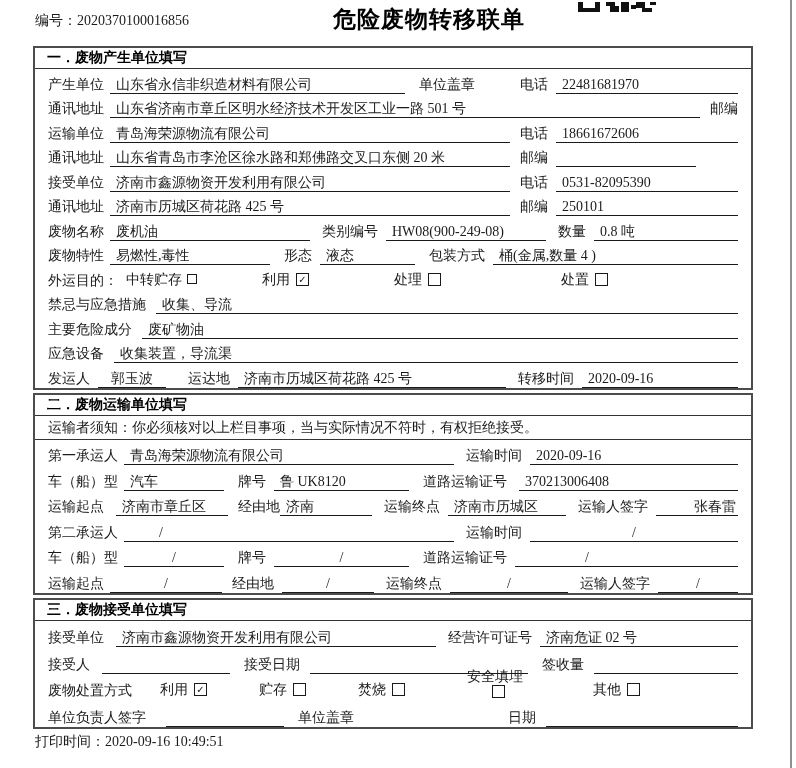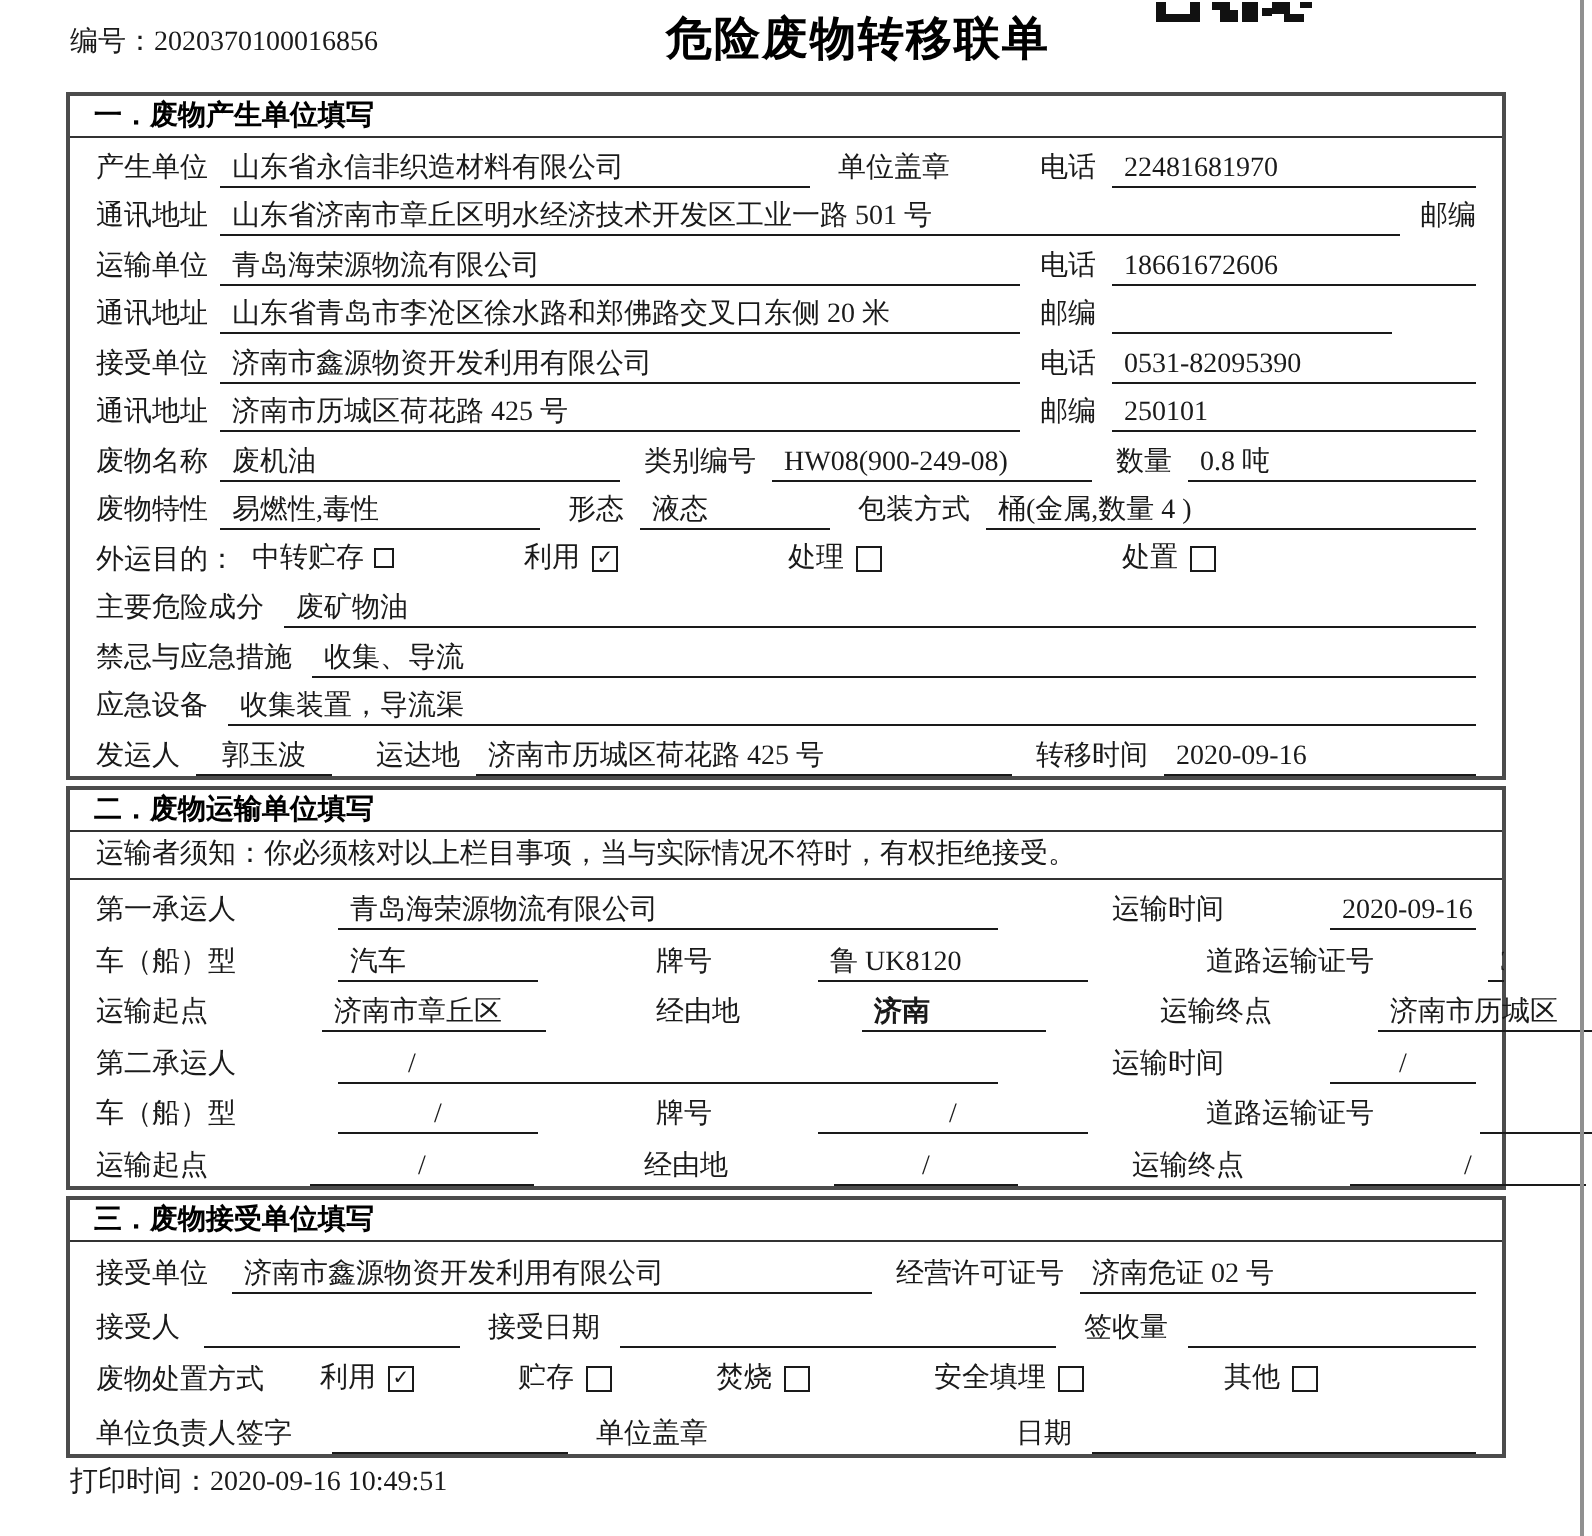--- a/index.html
+++ b/index.html
@@ -22,21 +22,21 @@
   .form{margin-left:33px;width:720px;}
   .box{border:2px solid #4c4c4c;margin-bottom:3px;background:#fff;}
   .sec-h{
     font-family:"Liberation Sans","DejaVu Sans",sans-serif;
     font-weight:bold;font-size:14px;line-height:15px;
     padding:2px 12px 3px;border-bottom:1px solid #333;color:#000;
   }
   .notice{padding:4px 13px 3px;border-bottom:1px solid #333;line-height:16px;}
   .row{display:flex;align-items:flex-end;padding:0 13px;box-sizing:border-box;}
   .s1 .row{height:24.5px;}
-  .s2 .row{height:25.5px;gap:45px;}
+  .s2 .row{height:25.5px;}
   .s3 .row{height:26.5px;}
   .lbl{white-space:nowrap;line-height:17px;padding-bottom:1px;flex:none;}
   .val{
     border-bottom:1px solid #1a1a1a;line-height:17px;
     padding:0 2px 0 6px;white-space:nowrap;box-sizing:border-box;
     overflow:hidden;flex:none;
   }
   .fx{flex:1 1 auto;}
   .spacer{flex:1 1 auto;}
   .ctr{text-align:center;padding-left:2px;}
@@ -156,27 +156,27 @@
         <span class="lbl">处理</span>
         <span class="cb"></span>
       </span>
       <span class="opt" style="margin-left:120px;">
         <span class="lbl">处置</span>
         <span class="cb"></span>
       </span>
     </div>
 
     <div class="row">
+      <span class="lbl">禁忌与应急措施</span>
+      <span class="val fx" style="margin-left:10px;">收集、导流</span>
+    </div>
+
+    <div class="row">
       <span class="lbl">主要危险成分</span>
       <span class="val fx" style="margin-left:10px;">废矿物油</span>
-    </div>
-
-    <div class="row">
-      <span class="lbl">禁忌与应急措施</span>
-      <span class="val fx" style="margin-left:10px;">收集、导流</span>
     </div>
 
     <div class="row">
       <span class="lbl">应急设备</span>
       <span class="val fx" style="margin-left:10px;">收集装置，导流渠</span>
     </div>
 
     <div class="row">
       <span class="lbl">发运人</span>
       <span class="val ctr" style="width:68px;margin-left:8px;">郭玉波</span>
@@ -204,21 +204,21 @@
       <span class="lbl" style="margin-left:14px;">牌号</span>
       <span class="val" style="width:135px;margin-left:8px;">鲁 UK8120</span>
       <span class="lbl" style="margin-left:14px;">道路运输证号</span>
       <span class="val fx" style="margin-left:12px;">370213006408</span>
     </div>
 
     <div class="row">
       <span class="lbl">运输起点</span>
       <span class="val" style="width:112px;margin-left:12px;">济南市章丘区</span>
       <span class="lbl" style="margin-left:10px;">经由地</span>
-      <span class="val" style="width:92px;margin-left:16px;font-weight:bold;">济南</span>
+      <span class="val" style="width:92px;margin-left:0;">济南</span>
       <span class="lbl" style="margin-left:12px;">运输终点</span>
       <span class="val" style="width:118px;margin-left:8px;">济南市历城区</span>
       <span class="lbl" style="margin-left:12px;">运输人签字</span>
       <span class="val fx" style="margin-left:8px;text-align:right;">张春雷</span>
     </div>
 
     <div class="row">
       <span class="lbl">第二承运人</span>
       <span class="val ctr" style="width:330px;margin-left:6px;text-align:left;padding-left:35px;">/</span>
       <span class="lbl" style="margin-left:12px;">运输时间</span>
@@ -272,21 +272,21 @@
         <span class="cb">✓</span>
       </span>
       <span class="opt" style="margin-left:52px;">
         <span class="lbl">贮存</span>
         <span class="cb"></span>
       </span>
       <span class="opt" style="margin-left:52px;">
         <span class="lbl">焚烧</span>
         <span class="cb"></span>
       </span>
-      <span class="opt" style="margin-left:62px;">
+      <span class="opt" style="margin-left:62px;flex-direction:column;">
         <span class="lbl">安全填埋</span>
         <span class="cb"></span>
       </span>
       <span class="opt" style="margin-left:70px;">
         <span class="lbl">其他</span>
         <span class="cb"></span>
       </span>
     </div>
 
     <div class="row">

